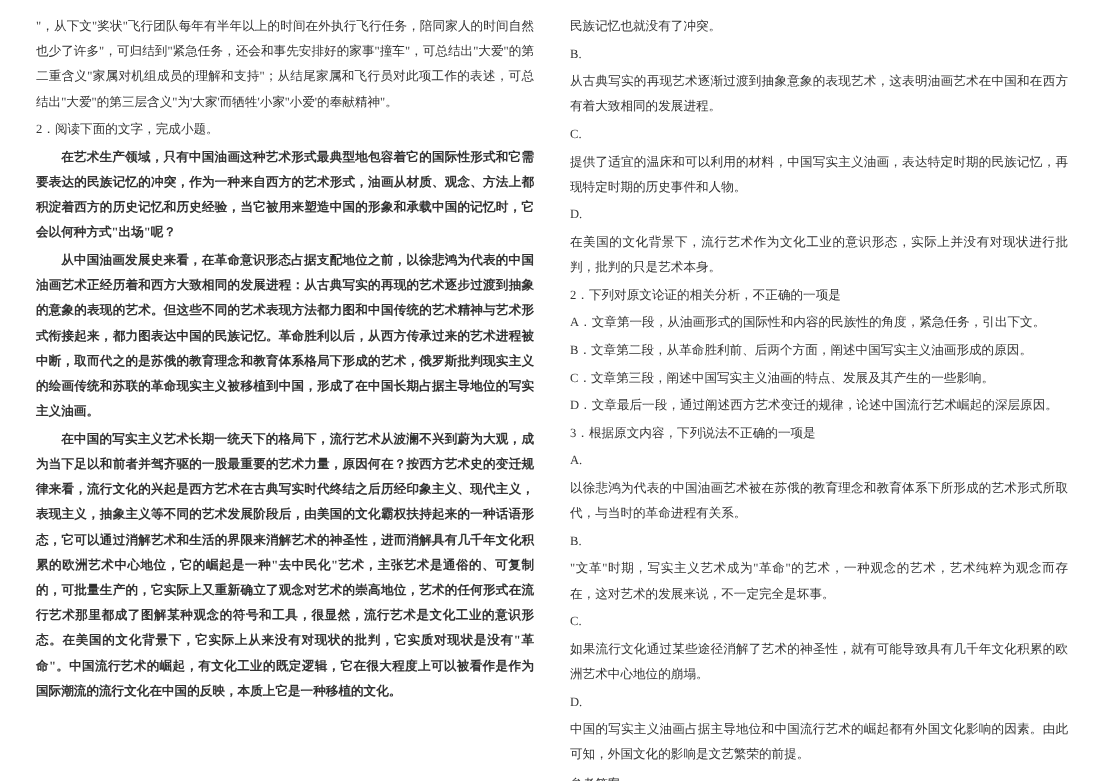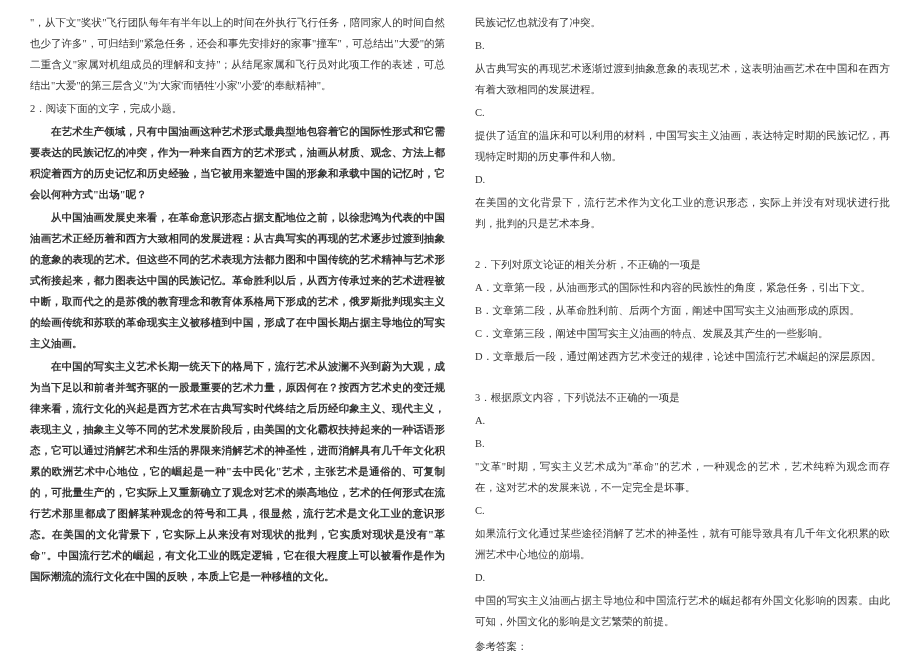--- a/index.html
+++ b/index.html
@@ -1,21 +1,21 @@
 <!DOCTYPE html>
 <html><head>
   <meta charset="utf-8">
   <style>
     * { margin: 0; padding: 0; box-sizing: border-box; }
     body { width: 920px; height: 651px; background: #fff; font-family: "SimSun", "宋体", serif; font-size: 10.5px; color: #333; position: relative; }
     .page { display: flex; padding: 12px 30px; gap: 30px; }
     .column { flex: 1; line-height: 2.0; text-align: justify; }
     .para { text-indent: 2em; margin-bottom: 2px; font-weight: bold; }
     .no-indent { text-indent: 0; margin-bottom: 2px; }
-    .question { margin-top: 20px; margin-bottom: 2px; }
+    .question { margin-top: 2px; margin-bottom: 2px; }
     .option { margin-bottom: 2px; }
     .answer-label { margin-top: 4px; }
   </style>
 </head>
 <body>
 
 <div class="page">
   <div class="column">
     <div class="no-indent">"，从下文"奖状"飞行团队每年有半年以上的时间在外执行飞行任务，陪同家人的时间自然也少了许多"，可归结到"紧急任务，还会和事先安排好的家事"撞车"，可总结出"大爱"的第二重含义"家属对机组成员的理解和支持"；从结尾家属和飞行员对此项工作的表述，可总结出"大爱"的第三层含义"为'大家'而牺牲'小家''小爱'的奉献精神"。</div>
     <div class="no-indent">2．阅读下面的文字，完成小题。</div>
@@ -33,20 +33,21 @@
     <div class="no-indent">提供了适宜的温床和可以利用的材料，中国写实主义油画，表达特定时期的民族记忆，再现特定时期的历史事件和人物。</div>
     <div class="no-indent option">D.</div>
     <div class="no-indent">在美国的文化背景下，流行艺术作为文化工业的意识形态，实际上并没有对现状进行批判，批判的只是艺术本身。</div>
     <div class="no-indent question">2．下列对原文论证的相关分析，不正确的一项是</div>
     <div class="no-indent">A．文章第一段，从油画形式的国际性和内容的民族性的角度，紧急任务，引出下文。</div>
     <div class="no-indent">B．文章第二段，从革命胜利前、后两个方面，阐述中国写实主义油画形成的原因。</div>
     <div class="no-indent">C．文章第三段，阐述中国写实主义油画的特点、发展及其产生的一些影响。</div>
     <div class="no-indent">D．文章最后一段，通过阐述西方艺术变迁的规律，论述中国流行艺术崛起的深层原因。</div>
     <div class="no-indent question">3．根据原文内容，下列说法不正确的一项是</div>
     <div class="no-indent option">A.</div>
+    <div class="no-indent">以徐悲鸿为代表的中国油画艺术被在苏俄的教育理念和教育体系下所形成的艺术形式所取代，与当时的革命进程有关系。</div>
     <div class="no-indent option">B.</div>
     <div class="no-indent">"文革"时期，写实主义艺术成为"革命"的艺术，一种观念的艺术，艺术纯粹为观念而存在，这对艺术的发展来说，不一定完全是坏事。</div>
     <div class="no-indent option">C.</div>
     <div class="no-indent">如果流行文化通过某些途径消解了艺术的神圣性，就有可能导致具有几千年文化积累的欧洲艺术中心地位的崩塌。</div>
     <div class="no-indent option">D.</div>
     <div class="no-indent">中国的写实主义油画占据主导地位和中国流行艺术的崛起都有外国文化影响的因素。由此可知，外国文化的影响是文艺繁荣的前提。</div>
     <div class="no-indent answer-label">参考答案：</div>
 
   </div>
 </div>

